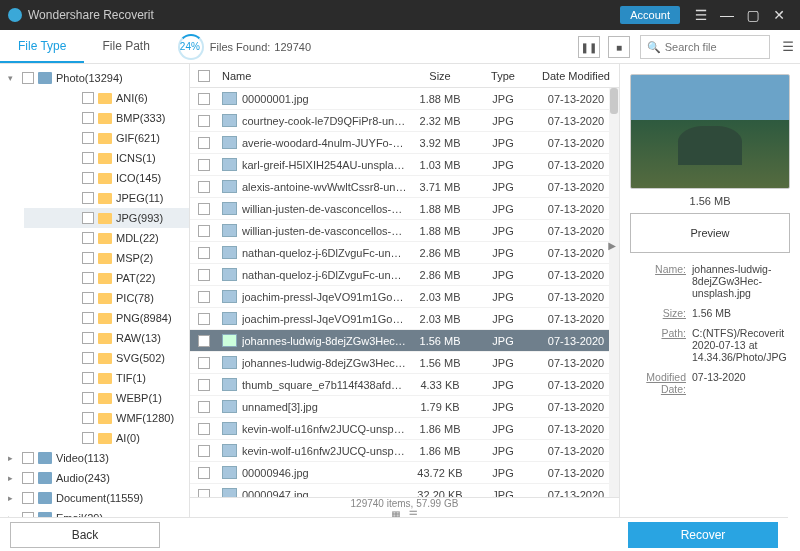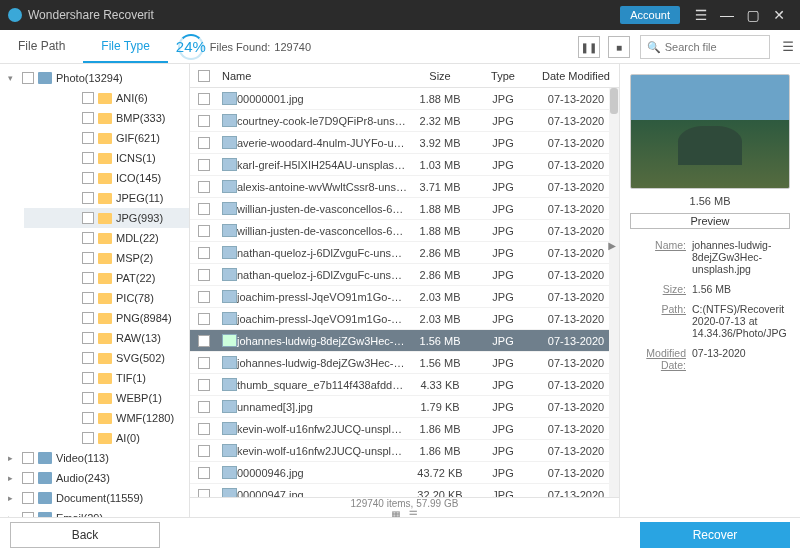--- a/index.html
+++ b/index.html
@@ -6,21 +6,21 @@
 body { width: 800px; height: 551px; background: #fff; overflow: hidden; font-size: 11px; color: #333; }
 .titlebar { height: 30px; background: #2b2b2b; display: flex; align-items: center; padding: 8px 8px; color: #ccc; }
 .titlebar .logo { width: 14px; height: 14px; border-radius: 50%; background: #3aa8d8; margin-right: 6px; display:inline-block;}
 .titlebar .appname { font-size: 12px; flex:1; }
 .titlebar .account { background: #2a8cc4; color: #fff; padding: 3px 10px; font-size: 11px; border-radius: 2px; margin-right: 8px; cursor:pointer;}
 .titlebar .win-icon { width: 26px; height: 30px; display: flex; align-items: center; justify-content: center; color: #ddd; cursor:pointer; font-size:14px;}
 .toolbar { height: 34px; border-bottom: 1px solid #e3e3e3; display: flex; align-items: stretch; }
 .tab { padding: 0 18px; display: flex; align-items: center; font-size: 12px; color: #555; cursor:pointer; border-bottom: 2px solid transparent;}
 .tab.active { color: #1a9fe0; border-bottom: 2px solid #1a9fe0; }
 .scan { display:flex; align-items:center; margin-left:10px; gap:6px; }
-.scan .ring { width:26px; height:26px; border:2px solid #c9e7f5; border-top-color:#1a9fe0; border-radius:50%; display:flex; align-items:center; justify-content:center; font-size:15px; color:#1a9fe0;}
+.scan .ring { width:26px; height:26px; border:2px solid #c9e7f5; border-top-color:#1a9fe0; border-radius:50%; display:flex; align-items:center; font-size:10px; color:#1a9fe0;}
 .files-found { font-size:11px; color:#555; display:flex; align-items:center; gap:4px;}
 .toolbar .spacer { flex:1; }
 .tbtn { width:22px; height:22px; border:1px solid #bbb; margin:6px 4px; display:flex; align-items:center; justify-content:center; cursor:pointer; color:#555; font-size:10px;}
 .search { margin:5px 6px; height:24px; border:1px solid #ccc; width:130px; display:flex; align-items:center; padding:0 6px; color:#888; gap:4px;}
 .search input { border:none; outline:none; width:100%; font-size:11px; color:#333;}
 .filter-icon { width:24px; display:flex; align-items:center; justify-content:center; color:#555; cursor:pointer; font-size:13px;}
 .main { display:flex; height: 453px; }
 .sidebar { width: 190px; border-right:1px solid #e3e3e3; overflow:hidden; padding-top:4px; background:#fff;}
 .tree-row { display:flex; align-items:center; height:20px; padding-left:8px; cursor:pointer; gap:4px; font-size:11px; color:#333;}
 .tree-row .arrow { width:10px; color:#888; font-size:9px;}
@@ -32,59 +32,59 @@
 .center {flex:1; display:flex; flex-direction:column; border-right:1px solid #e3e3e3; min-width:0;}
 .thead { display:flex; height:24px; border-bottom:1px solid #e3e3e3; align-items:center; font-size:11px; color:#333; font-weight:400;}
 .thead .hcb { width:28px; display:flex; justify-content:center;}
 .col-name { flex:1; padding-left:4px;}
 .col-size { width:66px; text-align:center;}
 .col-type { width:60px; text-align:center;}
 .col-date { width:86px; text-align:center;}
 .tbody { flex:1; overflow:hidden; position:relative;}
 .trow { display:flex; height:22px; align-items:center; border-bottom:1px solid #f1f1f1; font-size:11px; color:#444;}
 .trow .rcb { width:28px; display:flex; justify-content:center;}
-.trow .fname { flex:1; display:flex; align-items:center; min-width:0; padding-left:4px;text-align:center;}
+.trow .fname { flex:1; display:flex; align-items:center; gap:5px; min-width:0; padding-left:4px;text-align:center;}
 .trow .fname .txt { white-space:nowrap; overflow:hidden; text-overflow:ellipsis; }
 .trow .thumb { width:15px; height:13px; background:#a7c6dd; border:1px solid #8ab; flex-shrink:0;}
 .trow.sel { background:#6f7f8c; color:#fff; }
 .trow.sel .thumb { background:#cfd;}
 .scrollbar-v { position:absolute; right:0; top:0; bottom:0; width:10px; background:#f3f3f3;}
 .scrollbar-v .thumb-sb { position:absolute; left:1px; width:8px; top:0; height:26px; background:#c9c9c9; border-radius:3px;}
 .footer-line { height:20px; border-top:1px solid #e3e3e3; display:flex; align-items:center; padding:0 8px; font-size:10px; color:#888; justify-content:space-between;flex-direction:column;}
 .footer-line .icons { display:flex; gap:8px; color:#888;}
 .right { width:180px; display:flex; flex-direction:column; padding:10px 10px 0; overflow:hidden;}
 .preview-img { width:160px; height:115px; border:1px solid #ccc; margin:0 auto 6px; background:linear-gradient(180deg,#6ba3c8 0%,#6ba3c8 40%,#2e5a3f 40%,#556b3f 100%); border-radius:2px; position:relative;}
 .preview-img::after{content:"";position:absolute;left:30%;bottom:20%;width:40%;height:35%;background:#2f4a3a;border-radius:40% 40% 0 0;}
 .size-txt { font-size:11px; color:#444; text-align:center; margin-bottom:6px;}
-.preview-btn { border:1px solid #bbb; height:16px; display:flex; align-items:center; justify-content:center; font-size:11px; color:#333; cursor:pointer; margin-bottom:10px;}
+.preview-btn { border:1px solid #bbb; height:40px; display:flex; align-items:center; justify-content:center; font-size:11px; color:#333; cursor:pointer; margin-bottom:10px;}
 .meta { font-size:10.5px; color:#555; display:flex; margin-bottom:8px; }
 .meta .k { width:62px; text-align:right; color:#888; padding-right:6px; flex-shrink:0;text-decoration:underline;}
 .meta .v { flex:1; word-break:break-word; color:#444;}
-.bottombar { position:absolute; bottom:0; left:0; right:0; height:34px; border-top:1px solid #e3e3e3; display:flex; align-items:center; padding:0 10px; background:#fff;}
+.bottombar { position:absolute; bottom:0; left:0; right:12px; height:34px; border-top:1px solid #e3e3e3; display:flex; align-items:center; padding:0 10px; background:#fff;}
 .btn-back { width:150px; height:26px; border:1px solid #bbb; display:flex; align-items:center; justify-content:center; font-size:12px; cursor:pointer;}
 .btn-recover { width:150px; height:26px; background:#29a4e2; color:#fff; display:flex; align-items:center; justify-content:center; font-size:12px; cursor:pointer; margin-left:auto;}
 .cbx { width:12px; height:12px; border:1px solid #aaa; background:#fff;}
 .drag-handle { position:absolute; right:184px; top:240px; color:#888; font-size:10px;}
 </style>
 </head>
 <body>
 
 <div class="titlebar">
   <span class="logo"></span>
   <span class="appname">Wondershare Recoverit</span>
   <span class="account">Account</span>
   <span class="win-icon">☰</span>
   <span class="win-icon">—</span>
   <span class="win-icon">▢</span>
   <span class="win-icon">✕</span>
 </div>
 
 <div class="toolbar">
+  <div class="tab active">File Type</div>
   <div class="tab">File Path</div>
-  <div class="tab active">File Type</div>
   <div class="scan">
     <div class="ring">
         <span>24%</span>
       </div>
     <div class="files-found">
         <span>Files Found:</span> 
         <span>129740</span>
       </div>
   </div>
   <div class="spacer"></div>

